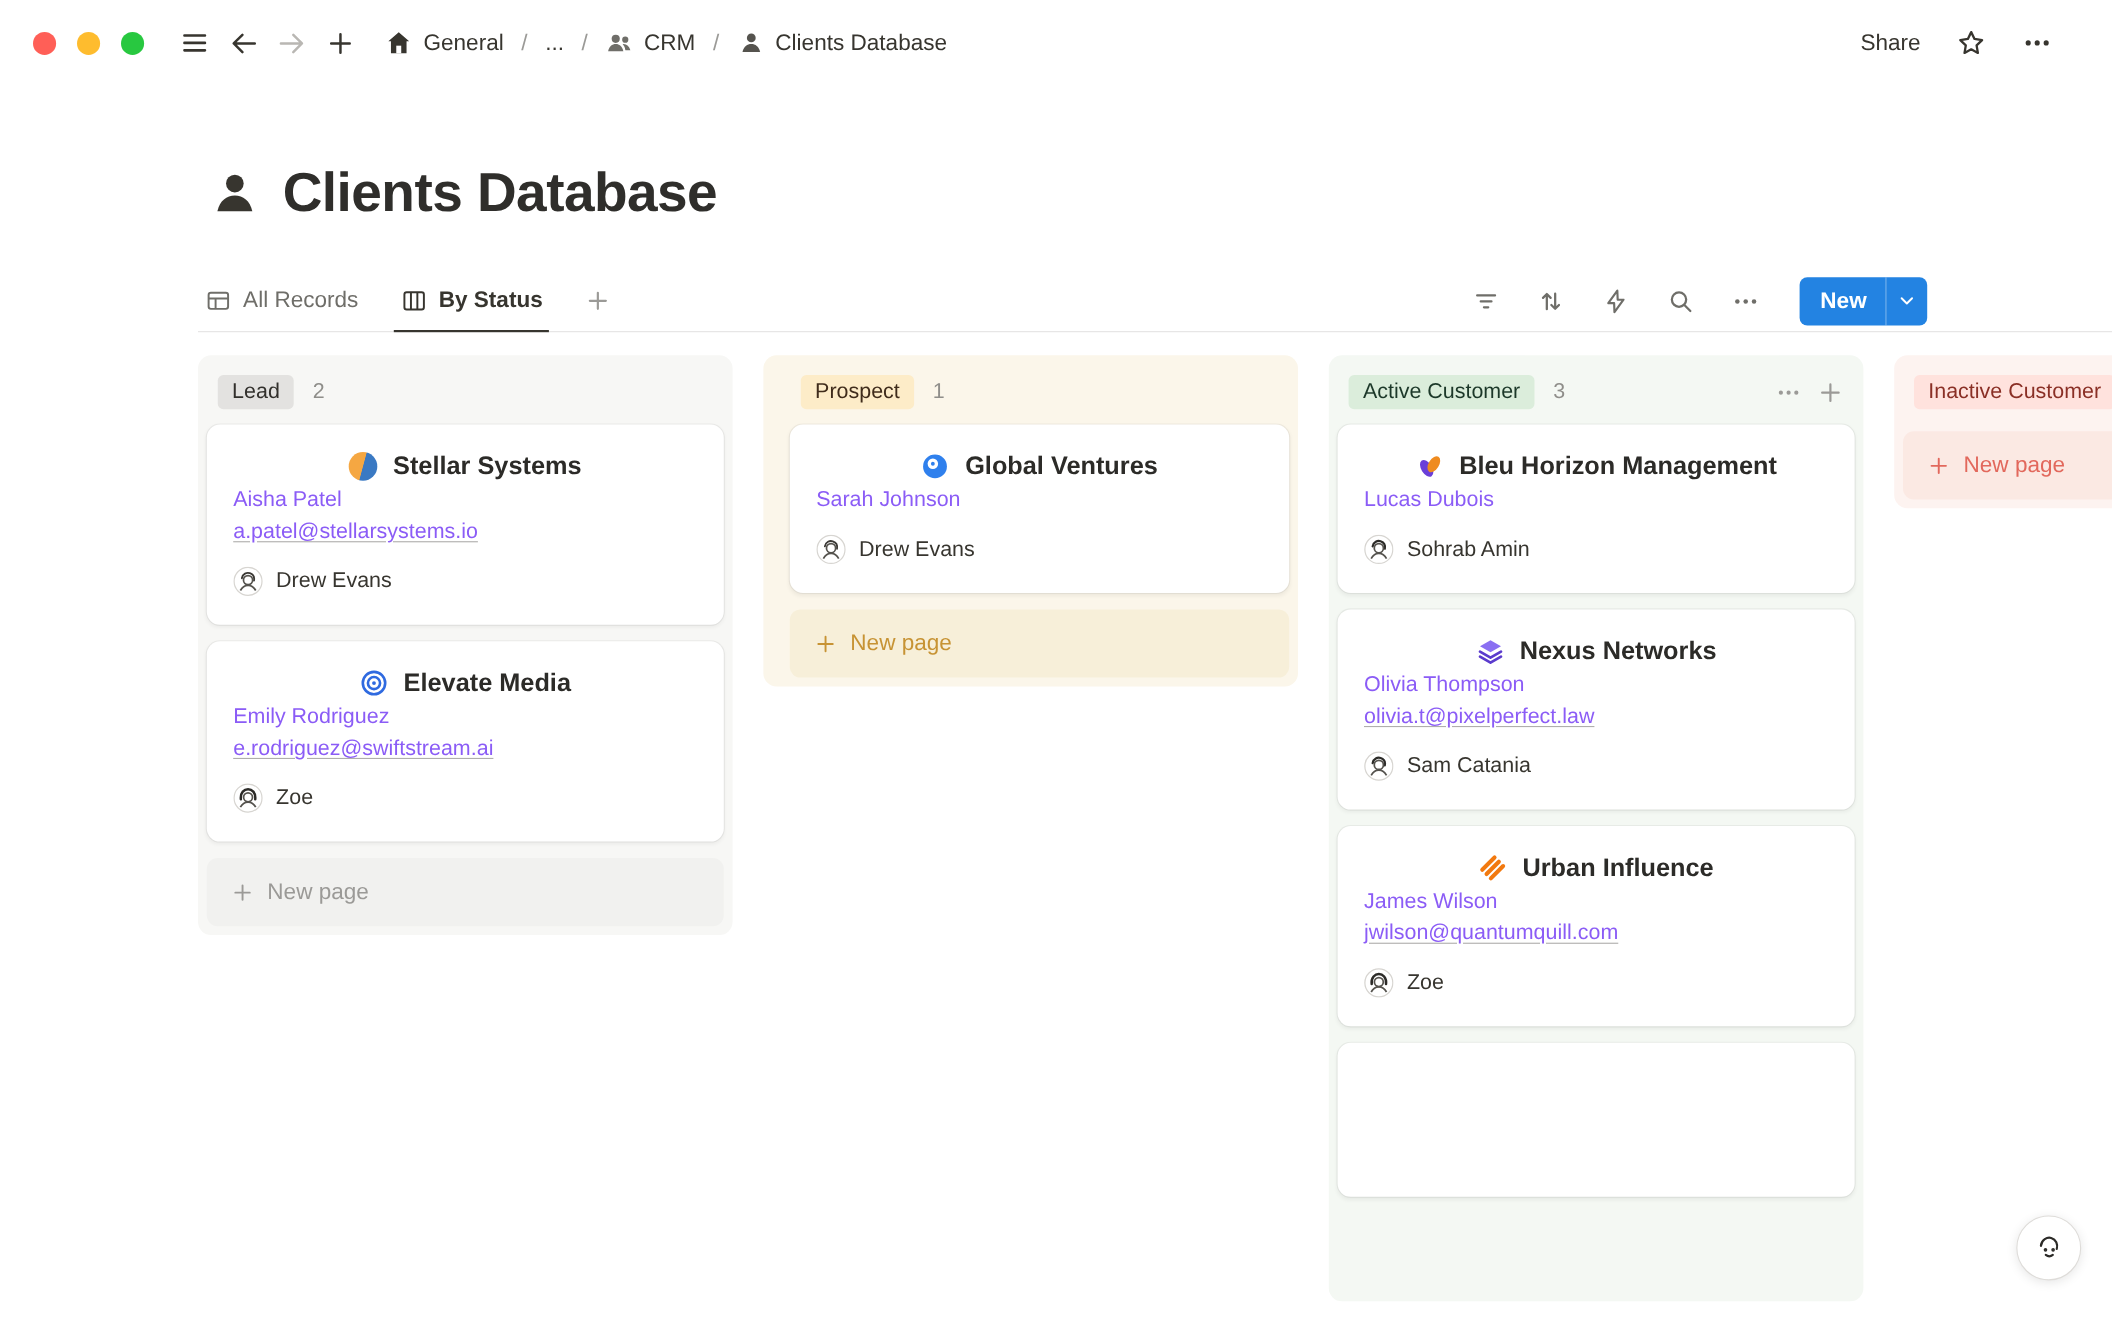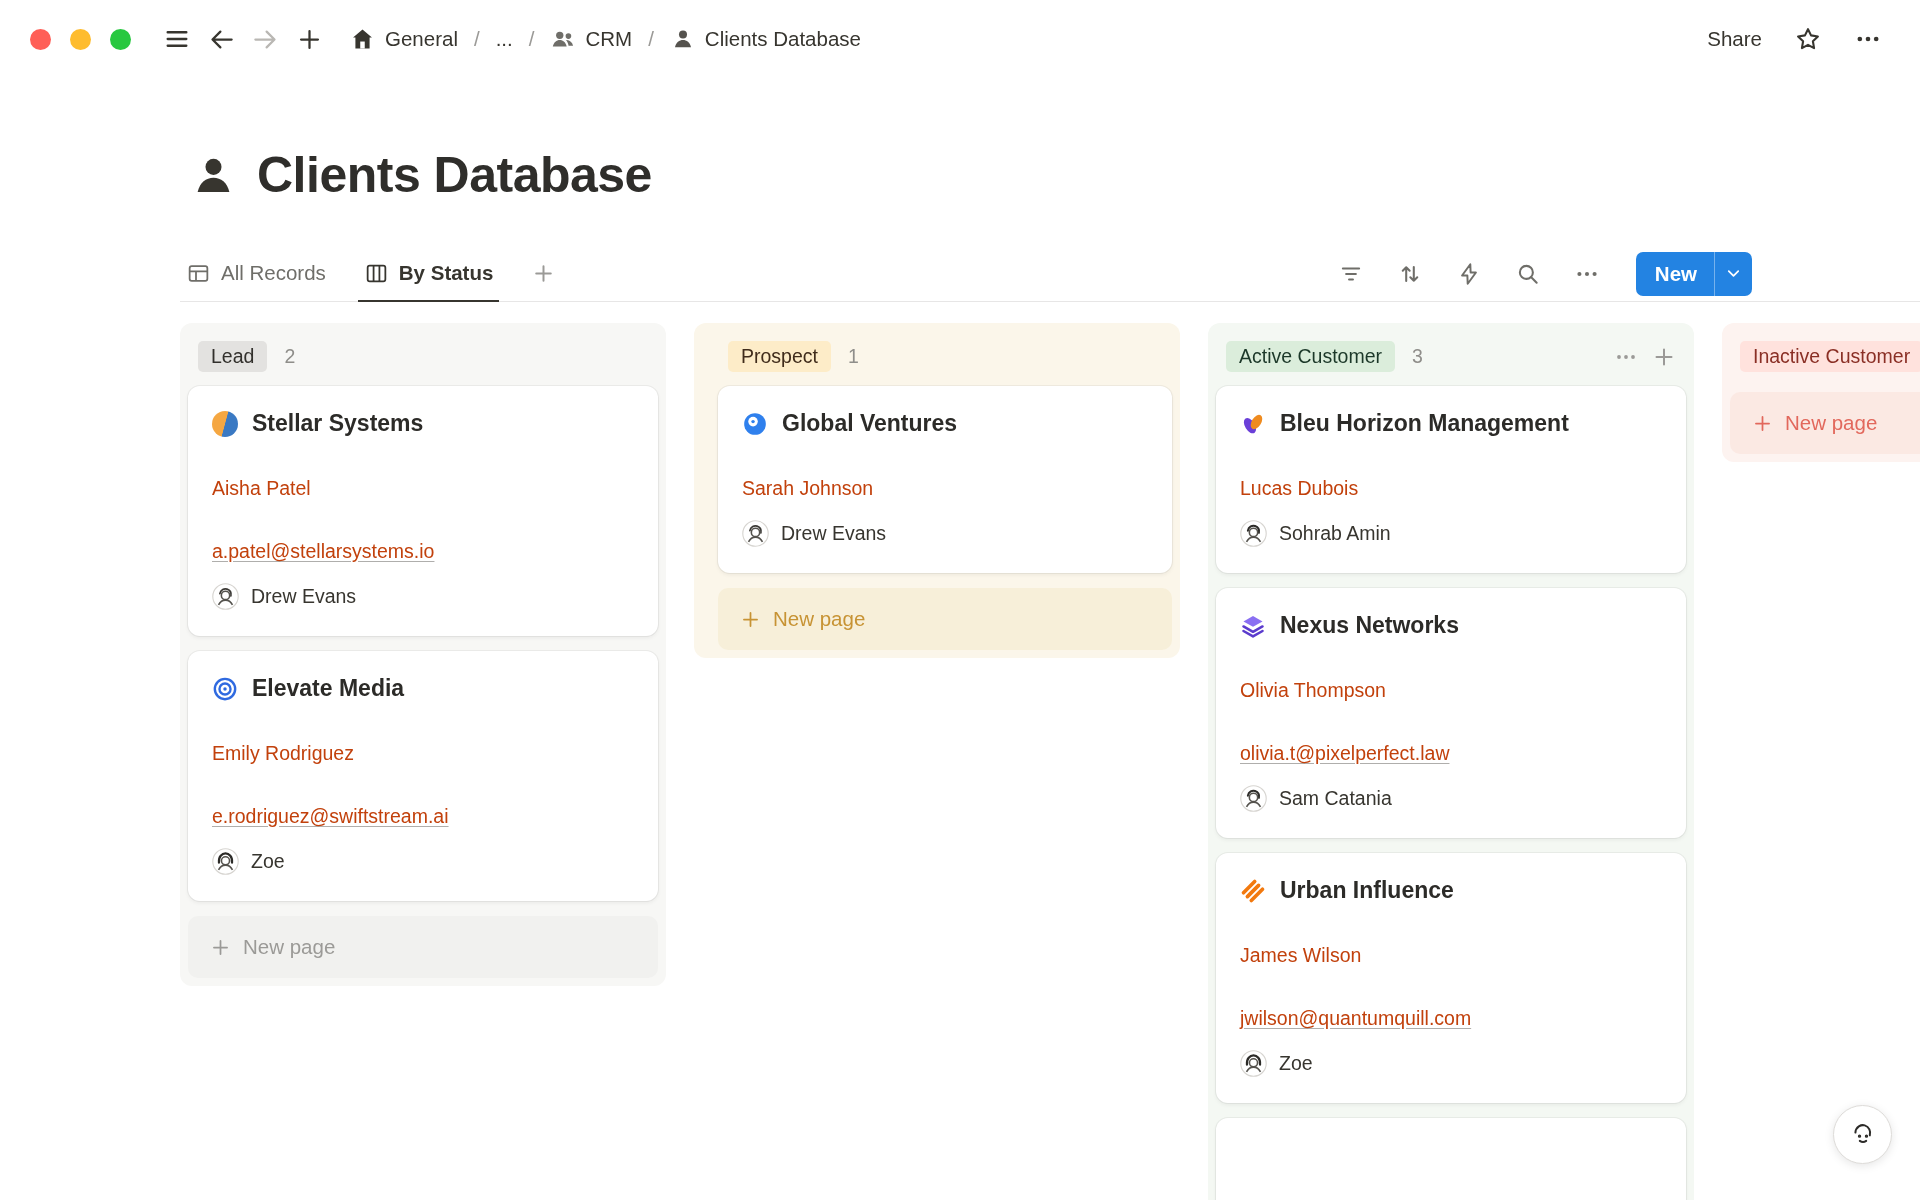--- a/index.html
+++ b/index.html
@@ -1,21 +1,21 @@
 <!DOCTYPE html>
 <html><head>
 <meta charset="utf-8">
 <style>
   * { margin:0; padding:0; box-sizing:border-box; }
   html,body { width:1920px; height:1200px; overflow:hidden; background:#fff;
     font-family:"Liberation Sans", sans-serif; color:#37352f; }
   [data-interactable="true"] { cursor:pointer; }
 
   
-  .topbar { height:78px; display:flex; align-items:center; padding:0 38px 0 30px; }
+  .topbar { height:78px; display:flex; align-items:center; padding:0 54px 0 30px; }
   .traffic { display:flex; gap:19px; margin-right:28px; }
   .tl { width:21px; height:21px; border-radius:50%; }
   .tl.red{ background:#ff5f57; } .tl.yellow{ background:#febc2e; } .tl.green{ background:#28c840; }
   .nav-ic { display:inline-flex; align-items:center; justify-content:center; width:36px; height:36px; border-radius:6px; margin-right:8px; }
   .crumbs { display:flex; align-items:center; gap:10px; font-size:20.5px; margin-left:8px; }
   .crumb { display:flex; align-items:center; gap:9px; padding:3px 6px; border-radius:5px; white-space:nowrap; }
   .crumb-sep { color:#9b9a97; }
   .topbar-right { margin-left:auto; display:flex; align-items:center; gap:32px; font-size:20.5px; }
 
   
@@ -48,25 +48,25 @@
   .badge { font-size:19.5px; font-weight:500; padding:4px 13px; border-radius:5px; white-space:nowrap; }
   .col--lead .badge { background:#e3e2e0; color:#32302c; }
   .col--prospect .badge { background:#fdecc8; color:#402c1b; }
   .col--active .badge { background:#dbeddb; color:#1c3829; }
   .col--inactive .badge { background:#ffe2dd; color:#8a2f25; }
   .count { margin-left:17px; font-size:19.5px; color:#8f8e8a; }
   .col-actions { margin-left:auto; display:flex; align-items:center; gap:14px; color:#9b9a97; }
 
   .card { background:#fff; border-radius:12px; margin-bottom:15px; padding:24px 24px 26px 24px;
     box-shadow:0 0 0 1px rgba(15,15,15,0.05), 0 2px 4px rgba(15,15,15,0.06); }
-  .card-title-row { display:flex; align-items:center; gap:14px; }
+  .card-title-row { display:flex; align-items:center; gap:14px;justify-content:center; }
   .cicon { width:26px; height:26px; flex:0 0 26px; display:inline-flex; }
   .cicon.stellar { border-radius:50%; background:linear-gradient(105deg,#f5a742 49%,#3a79c3 51%); }
   .card-title { font-size:23px; font-weight:600; color:#2c2b28; }
-  .card-line { font-size:19.5px; color:#c2410c; margin-top:40px; }
+  .card-line { font-size:19.5px; color:#8b5cf6; margin-top:6px; }
   .card-line.email { text-decoration:underline; text-decoration-color:rgba(55,53,47,0.4); text-underline-offset:3px; }
   .card-owner { display:flex; align-items:center; gap:12px; margin-top:20px; font-size:19.5px; }
   .avatar { width:27px; height:27px; flex:0 0 27px; display:inline-flex; }
   .card.stub { height:140px; margin-bottom:0; }
 
   .new-page { height:62px; border-radius:10px; display:flex; align-items:center; gap:12px;
     padding-left:22px; font-size:20.5px; margin-top:6px; }
   .col--lead .new-page { background:#f1f1ef; color:#9b9a97; }
   .col--prospect .new-page { background:#f7efd9; color:#c79334; }
   .col--inactive .new-page { background:#fbe9e3; color:#e2685c; }

